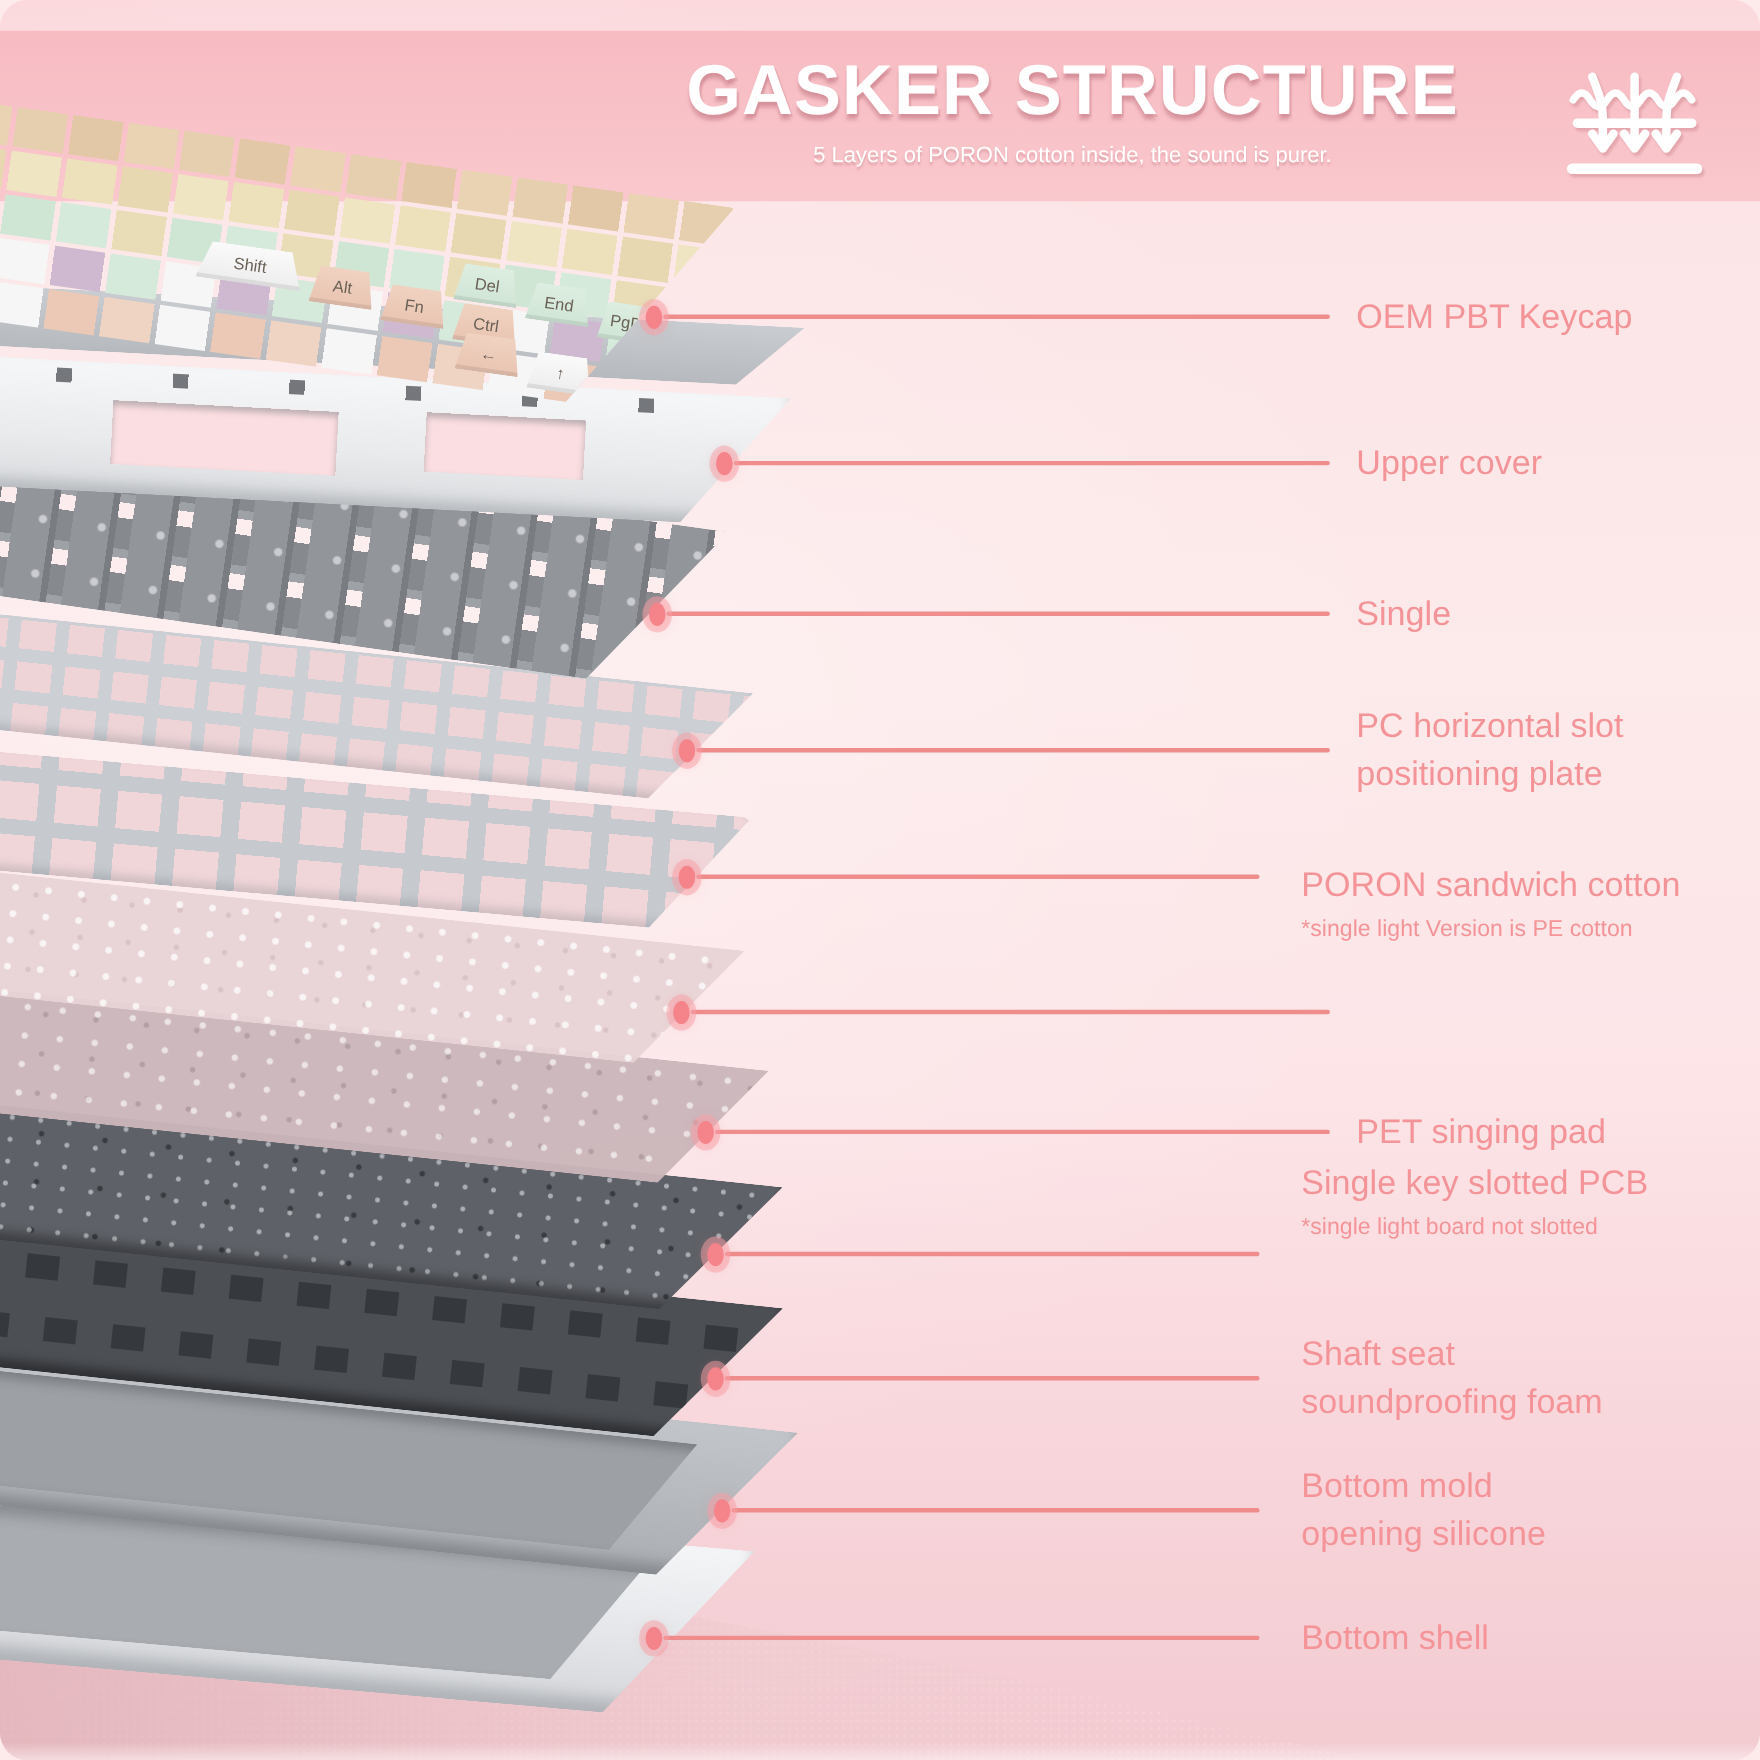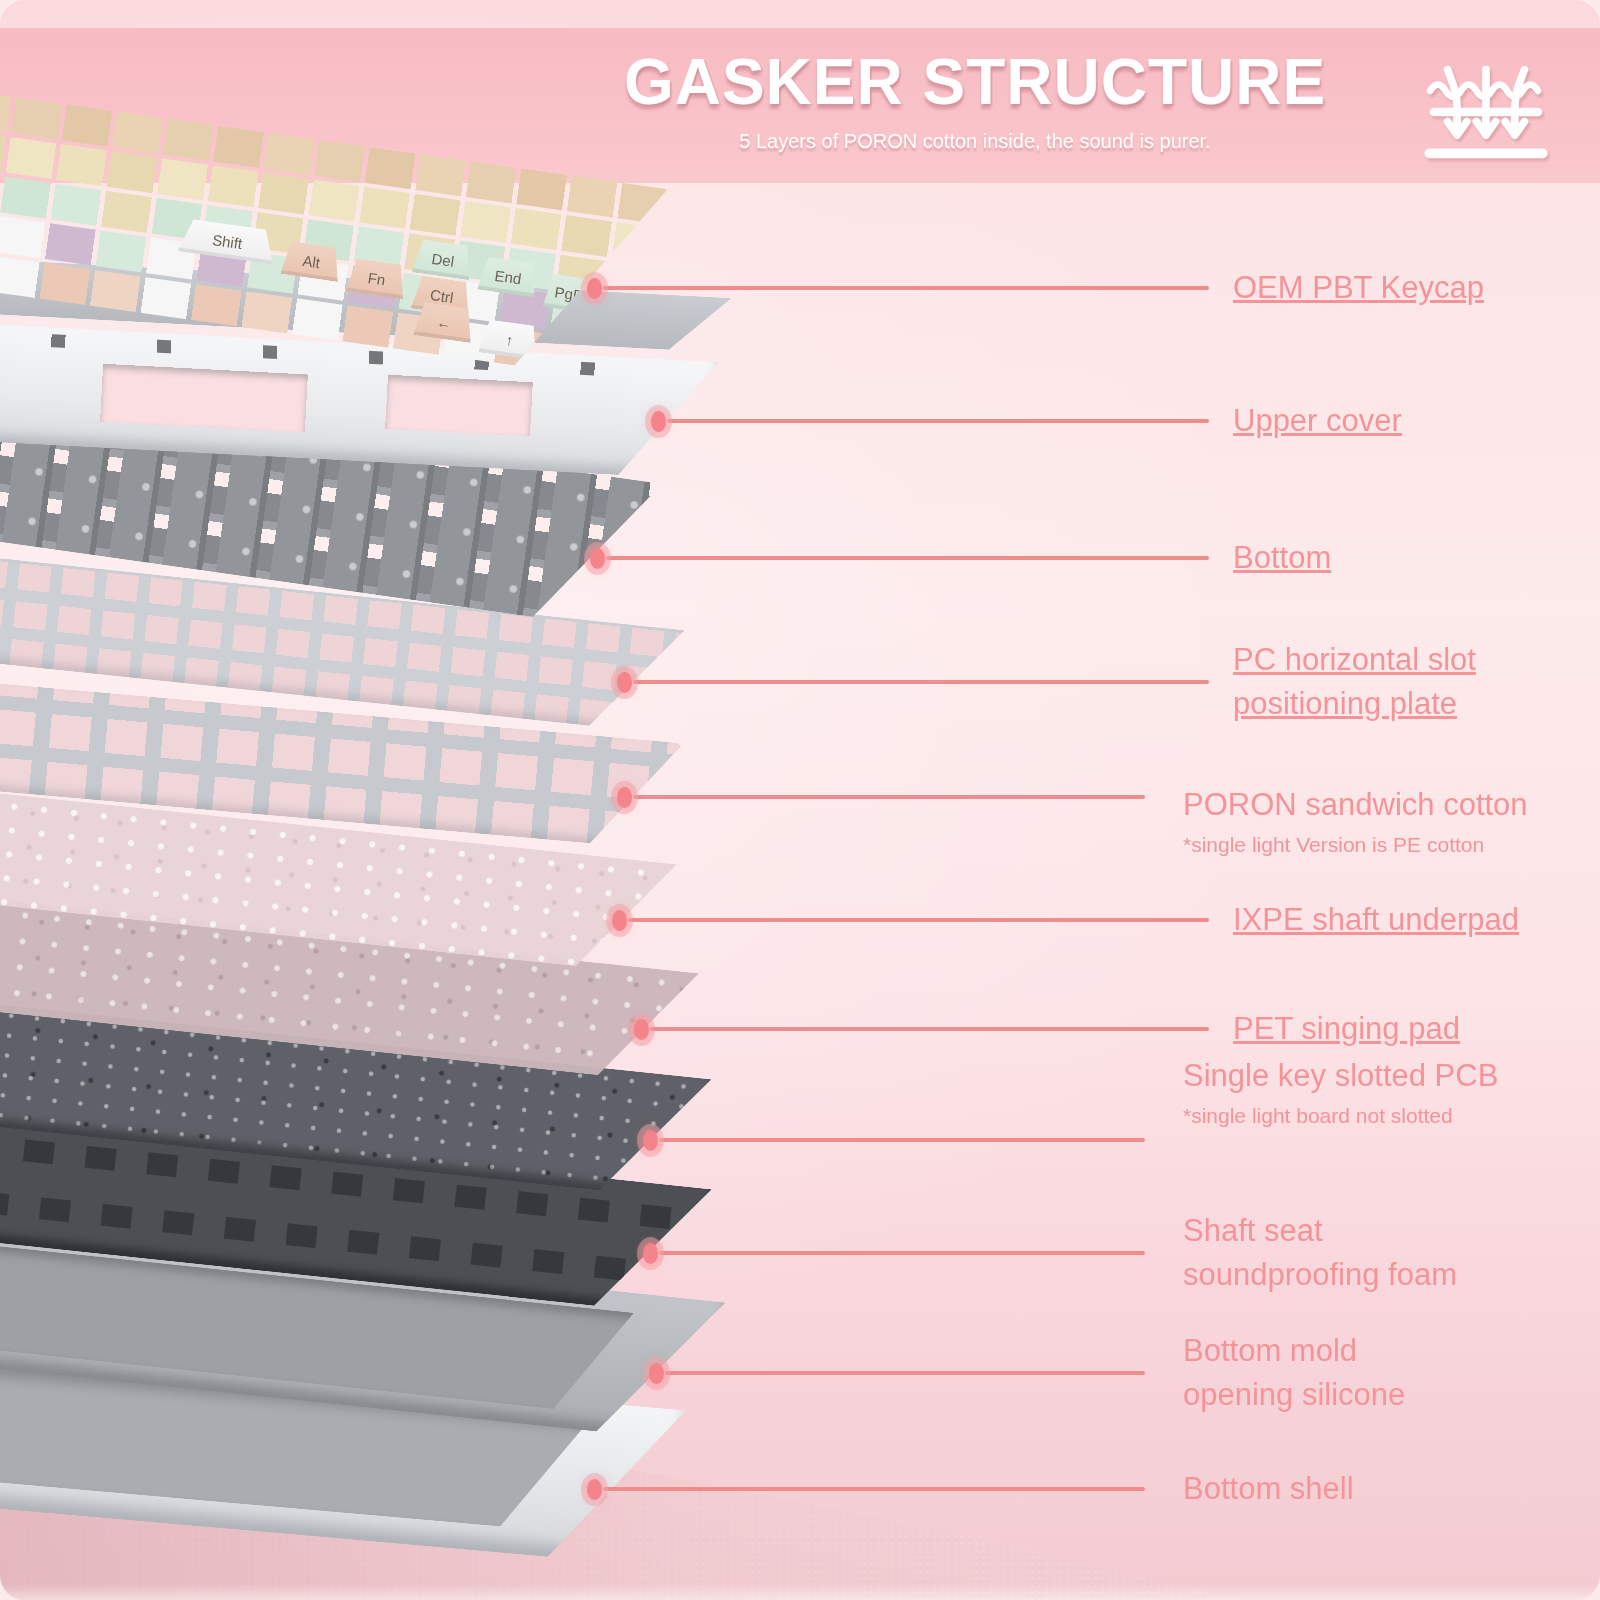--- a/index.html
+++ b/index.html
@@ -134,21 +134,21 @@
         clip-path:polygon(0 0,100% 0,calc(100% - 80px) 100%,0 100%);
         box-shadow:inset 0 8px 12px rgba(60,63,68,.3);}
 
   
   .dot{position:absolute;width:15px;height:21px;border-radius:50%;background:#f4838a;z-index:41;
        box-shadow:0 0 0 6px rgba(247,160,166,.5),0 0 12px rgba(244,131,138,.55);}
   .lead{position:absolute;height:4px;border-radius:2px;background:#ef8c8c;z-index:40;}
   .callout{position:absolute;z-index:42;color:#f49498;transform:translateY(-50%);line-height:1.42;}
   .cl-main{display:block;font-size:31px;}
   .cl-note{display:block;font-size:21px;margin-top:3px;}
-  .cA{left:1233px;text-decoration:underline;}
+  .cA{left:1233px;}
   .cB{left:1183px;}
   .nowrap .cl-main{white-space:nowrap;}
   .c3{width:300px;} .c8{width:280px;} .c9{width:260px;}
 </style>
 </head>
 <body>
 
 <div class="stage">
   <div class="bg-sheen"></div>
   <div class="banner"></div>
@@ -240,32 +240,29 @@
   <div class="lead" style="left:665px;top:1371px;width:480px;"></div>
   <div class="lead" style="left:603px;top:1487px;width:542px;"></div>
 
   <div class="callout cA nowrap" style="top:288px;">
     <span class="cl-main">OEM PBT Keycap</span>
   </div>
   <div class="callout cA nowrap" style="top:421px;">
     <span class="cl-main">Upper cover</span>
   </div>
   <div class="callout cA nowrap" style="top:558px;">
-    <span class="cl-main">Bottom</span>
+    <span class="cl-main">Single</span>
   </div>
   <div class="callout cA c3" style="top:682px;">
     <span class="cl-main">PC horizontal slot positioning plate</span>
   </div>
   <div class="callout cB nowrap" style="top:797px;margin-top:24px;">
     <span class="cl-main">PORON sandwich cotton</span>
     <span class="cl-note">*single light Version is PE cotton</span>
   </div>
-  <div class="callout cA nowrap" style="top:920px;">
-    <span class="cl-main">IXPE shaft underpad</span>
-  </div>
   <div class="callout cA nowrap" style="top:1029px;">
     <span class="cl-main">PET singing pad</span>
   </div>
   <div class="callout cB nowrap" style="top:1092px;">
     <span class="cl-main">Single key slotted PCB</span>
     <span class="cl-note">*single light board not slotted</span>
   </div>
   <div class="callout cB c8" style="top:1253px;">
     <span class="cl-main">Shaft seat soundproofing foam</span>
   </div>

